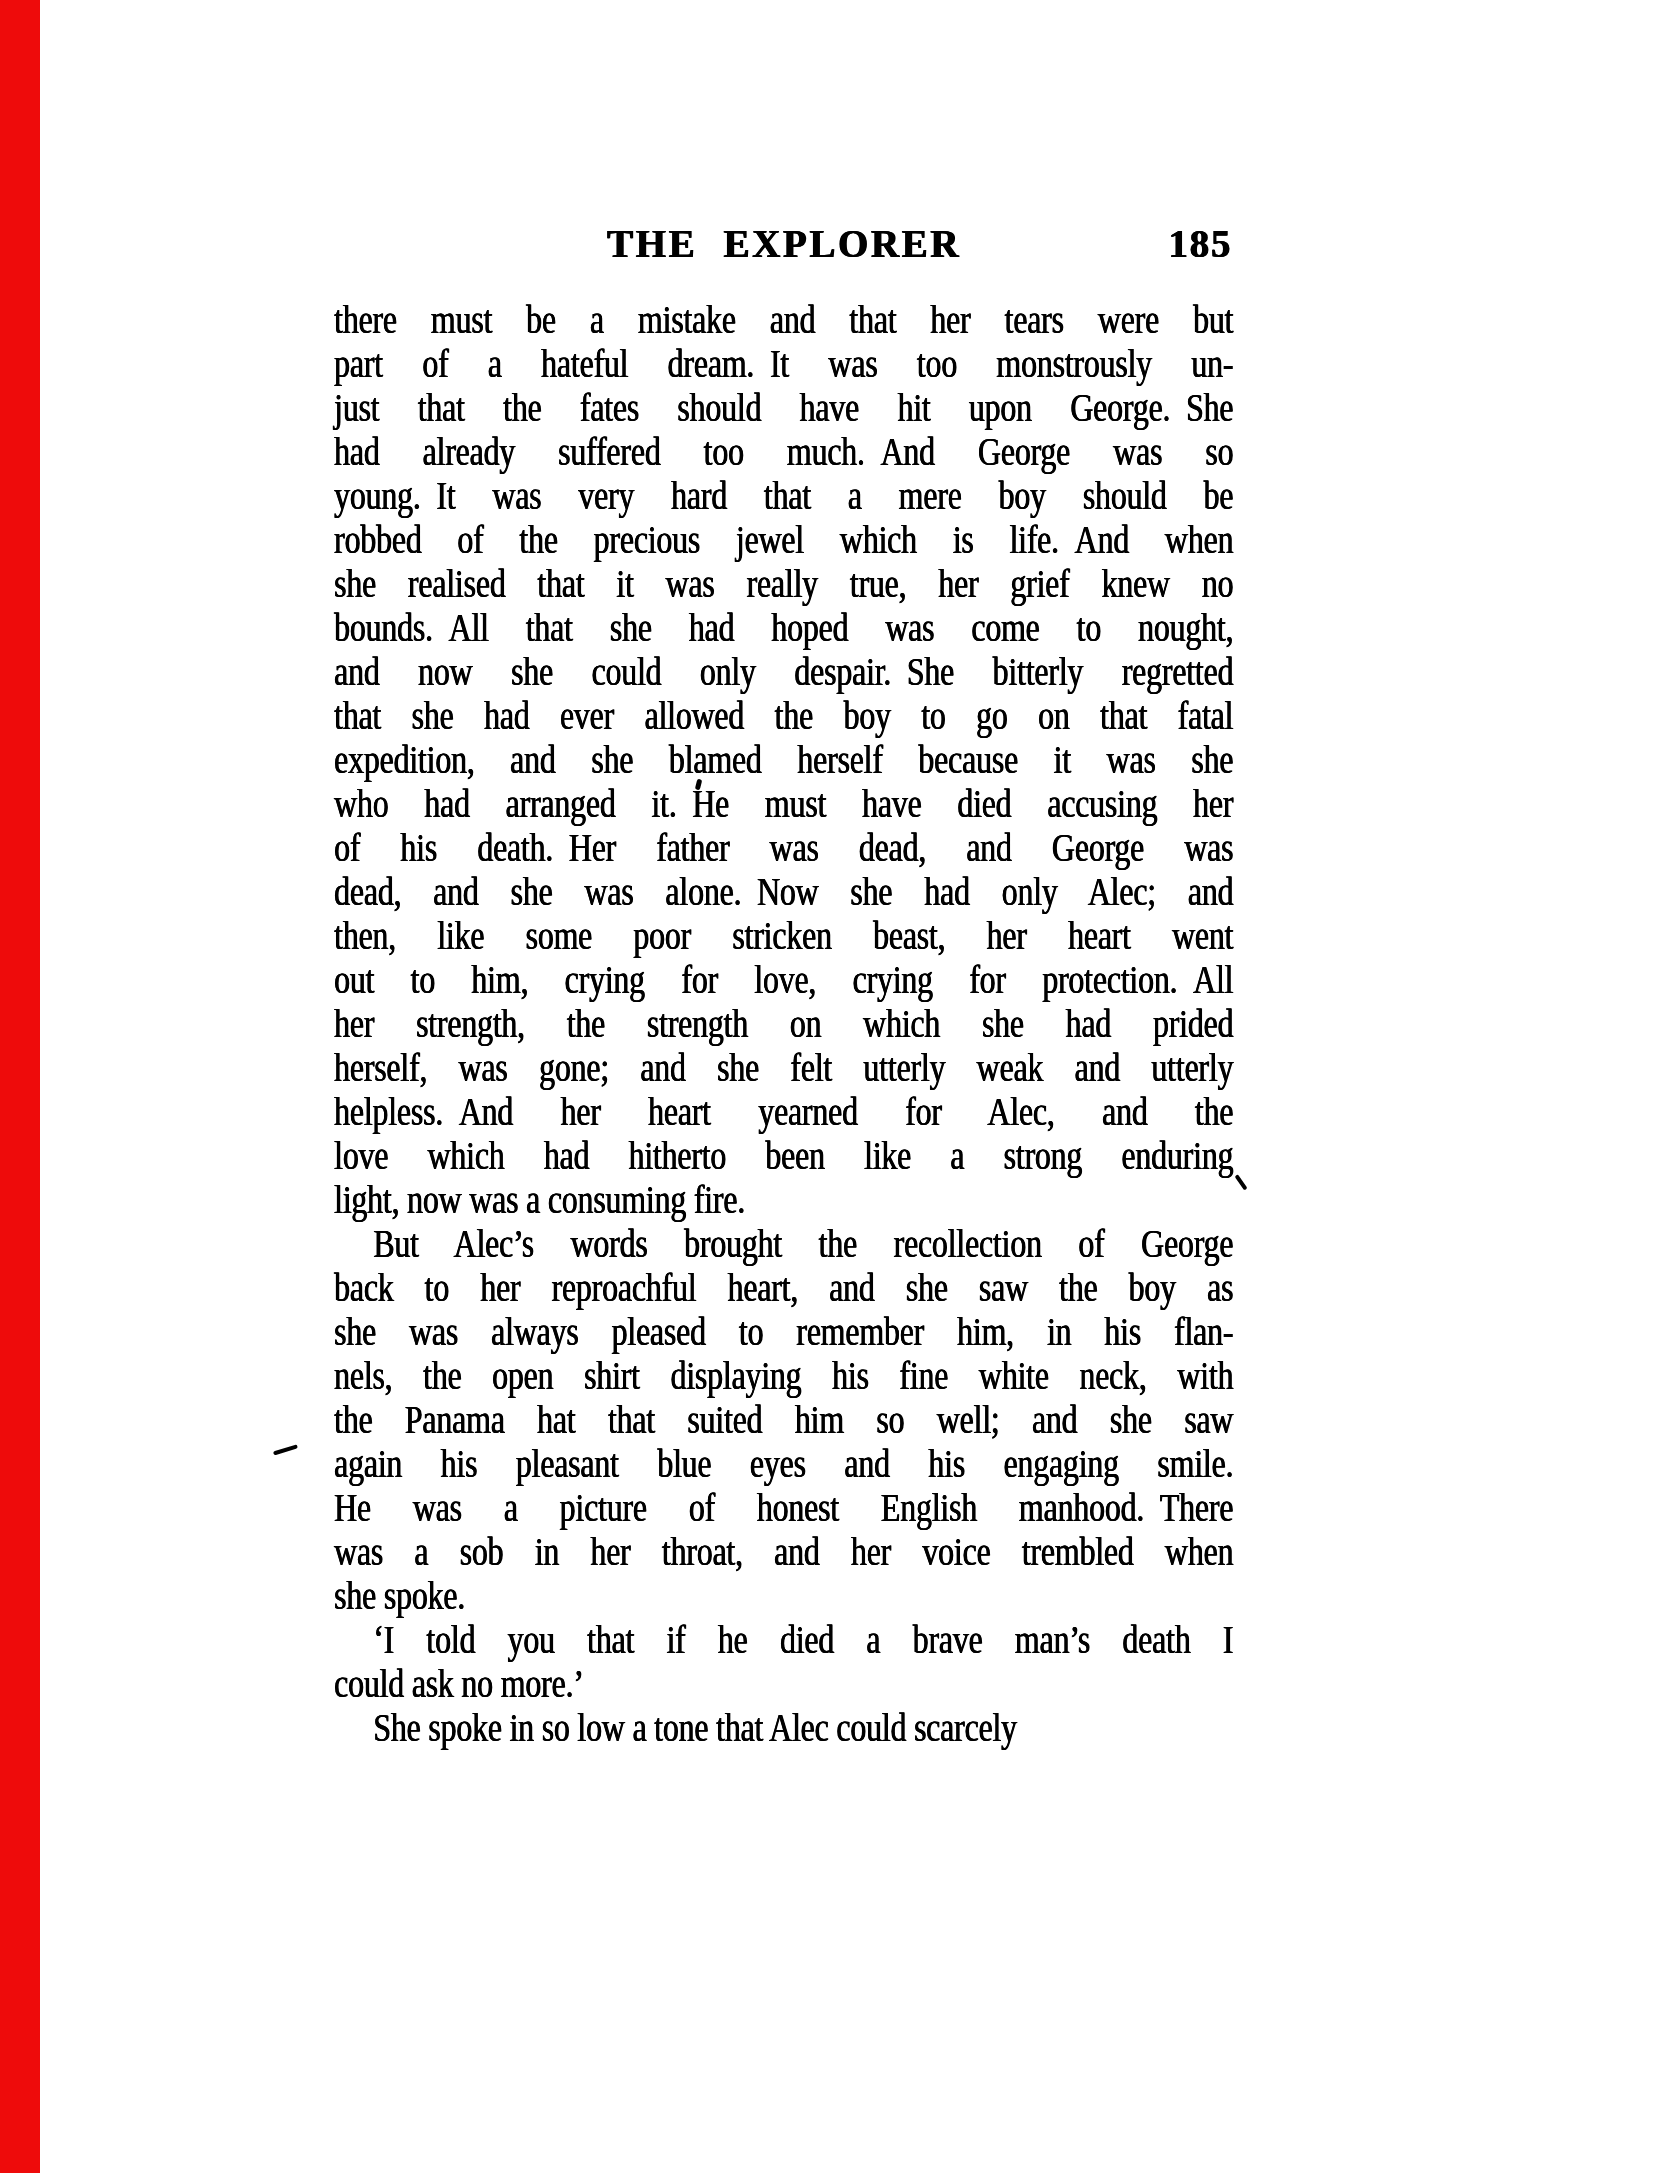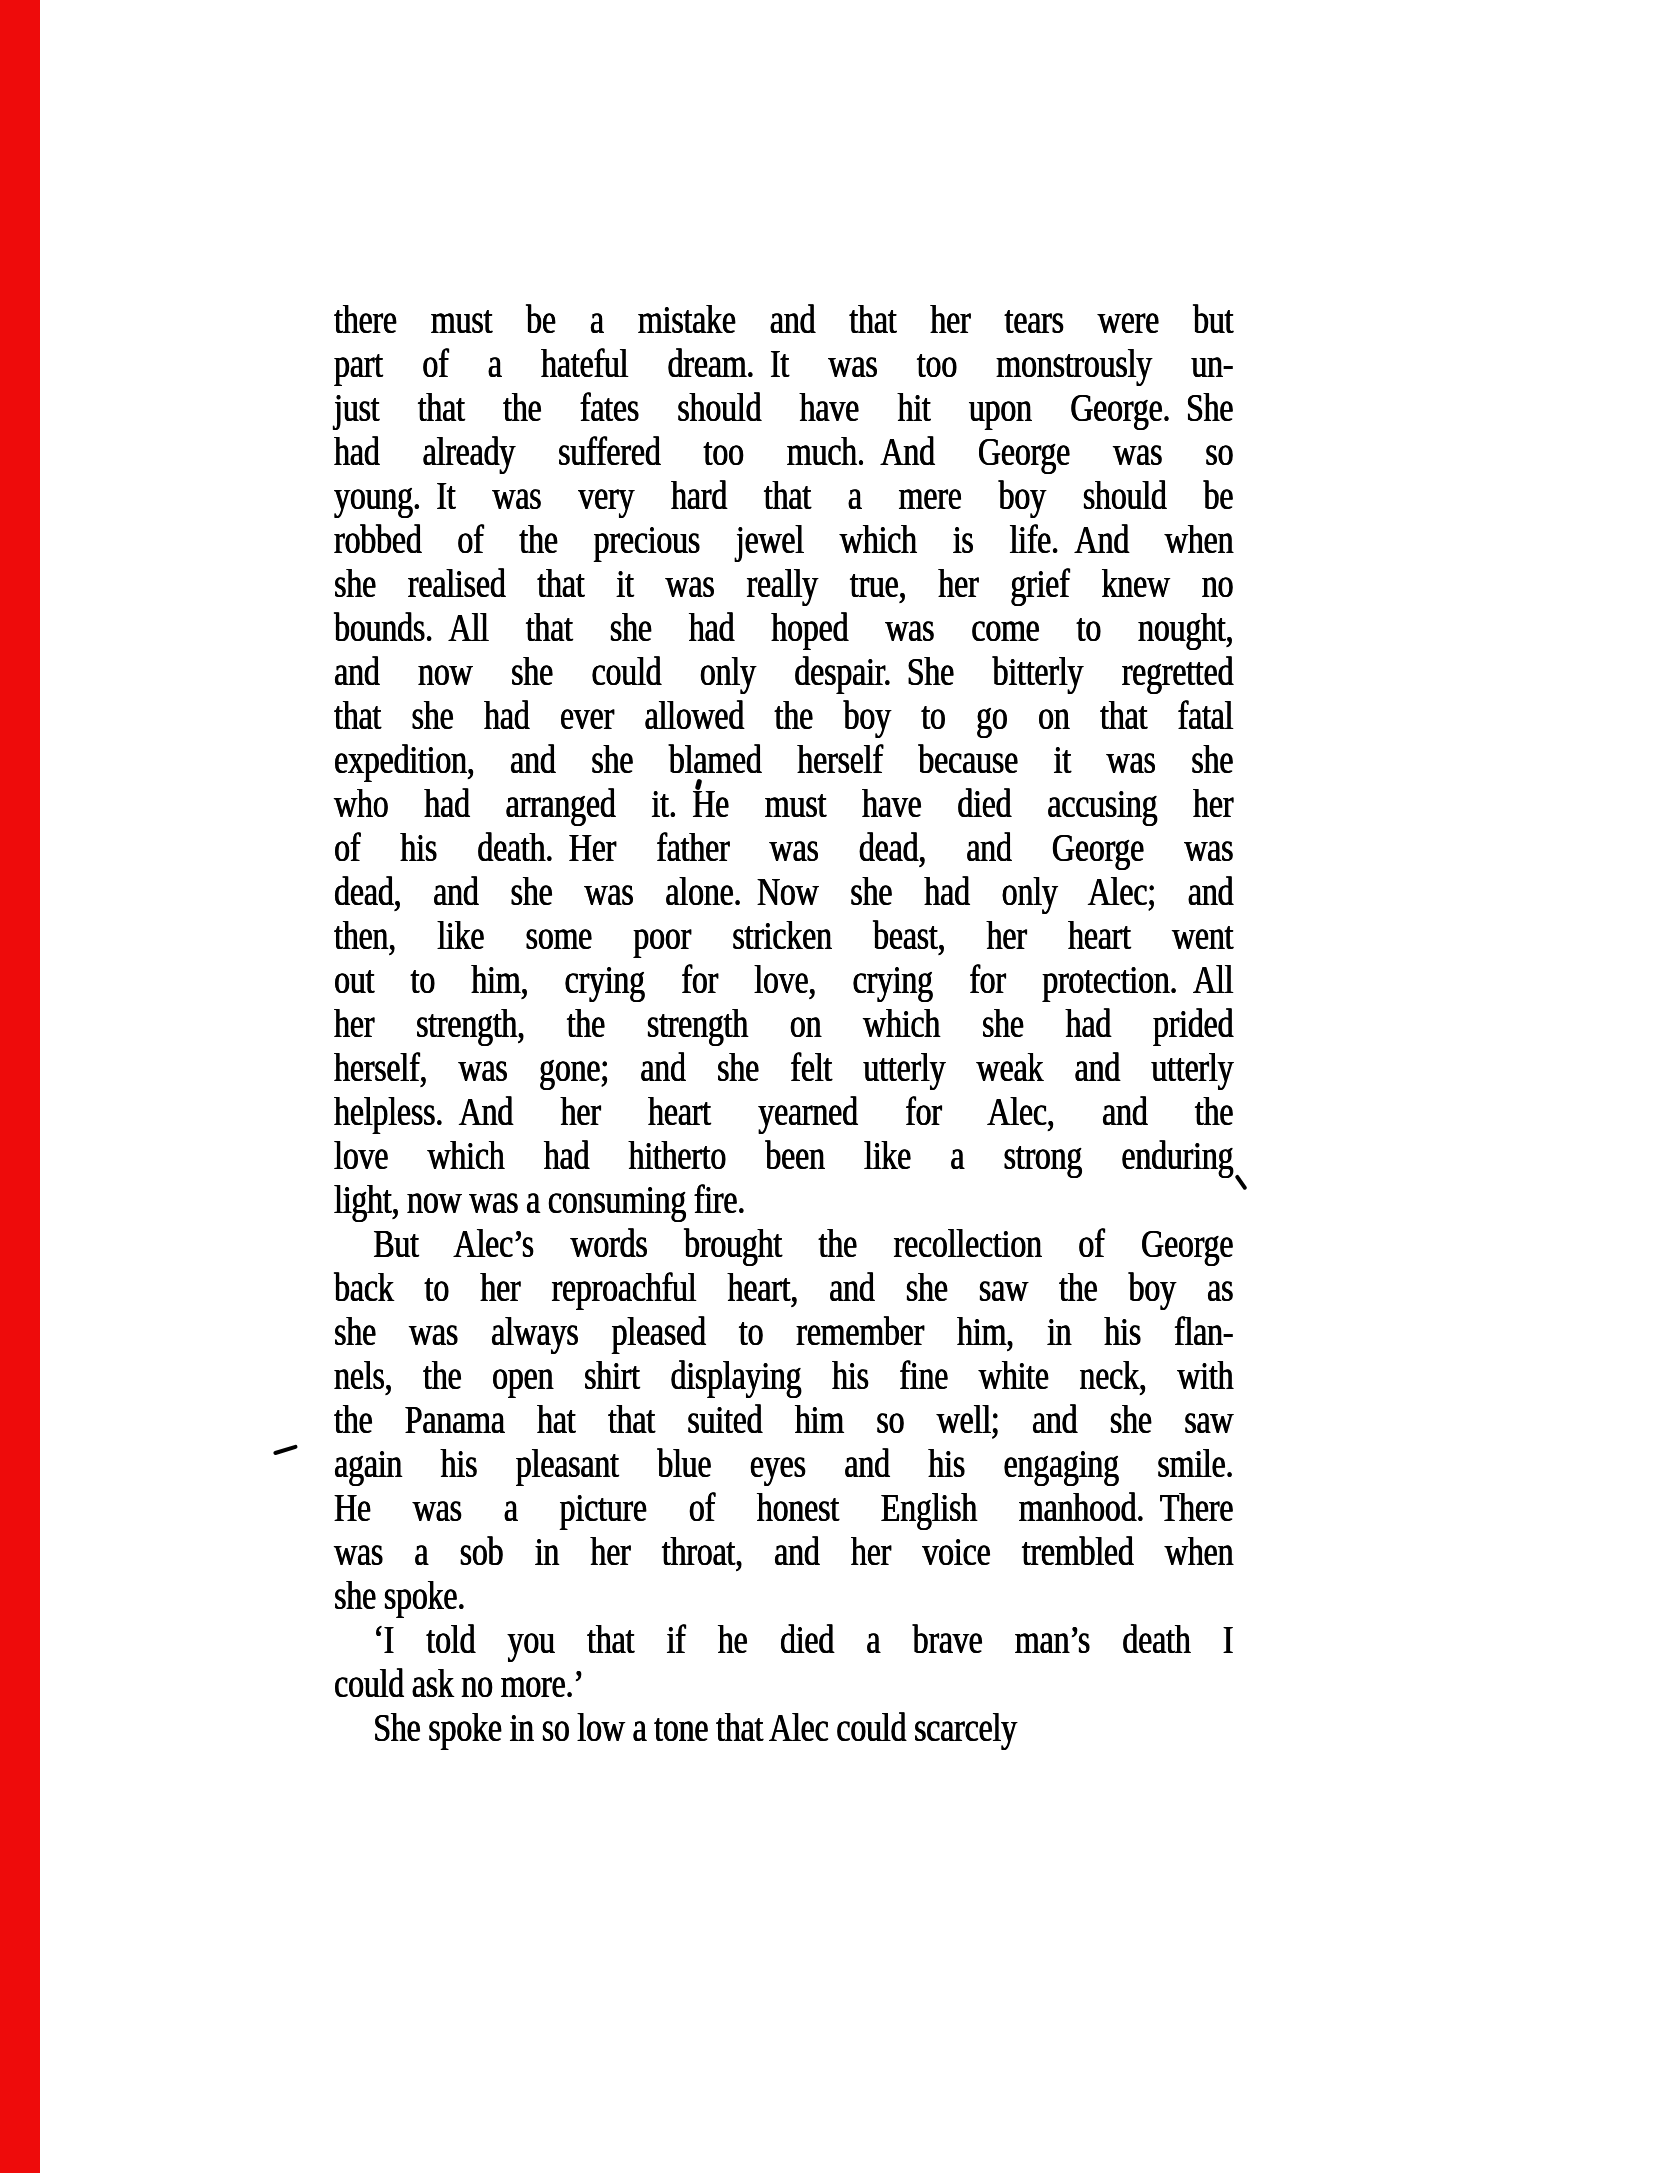--- a/index.html
+++ b/index.html
@@ -87,20 +87,24 @@
     border-radius: 2.6px;
     transform: rotate(14deg);
   }
 </style>
 </head>
 <body>
 
 <div class="page">
   <div class="edge-strip"></div>
 
+  <div class="header">
+    <div class="title">THE EXPLORER</div>
+    <div class="pageno">185</div>
+  </div>
 
   <div class="body-text">
       <div class="line">there must be a mistake and that her tears were but</div>
       <div class="line">part of a hateful dream. It was too monstrously un-</div>
       <div class="line">just that the fates should have hit upon George. She</div>
       <div class="line">had already suffered too much. And George was so</div>
       <div class="line">young. It was very hard that a mere boy should be</div>
       <div class="line">robbed of the precious jewel which is life. And when</div>
       <div class="line">she realised that it was really true, her grief knew no</div>
       <div class="line">bounds. All that she had hoped was come to nought,</div>

